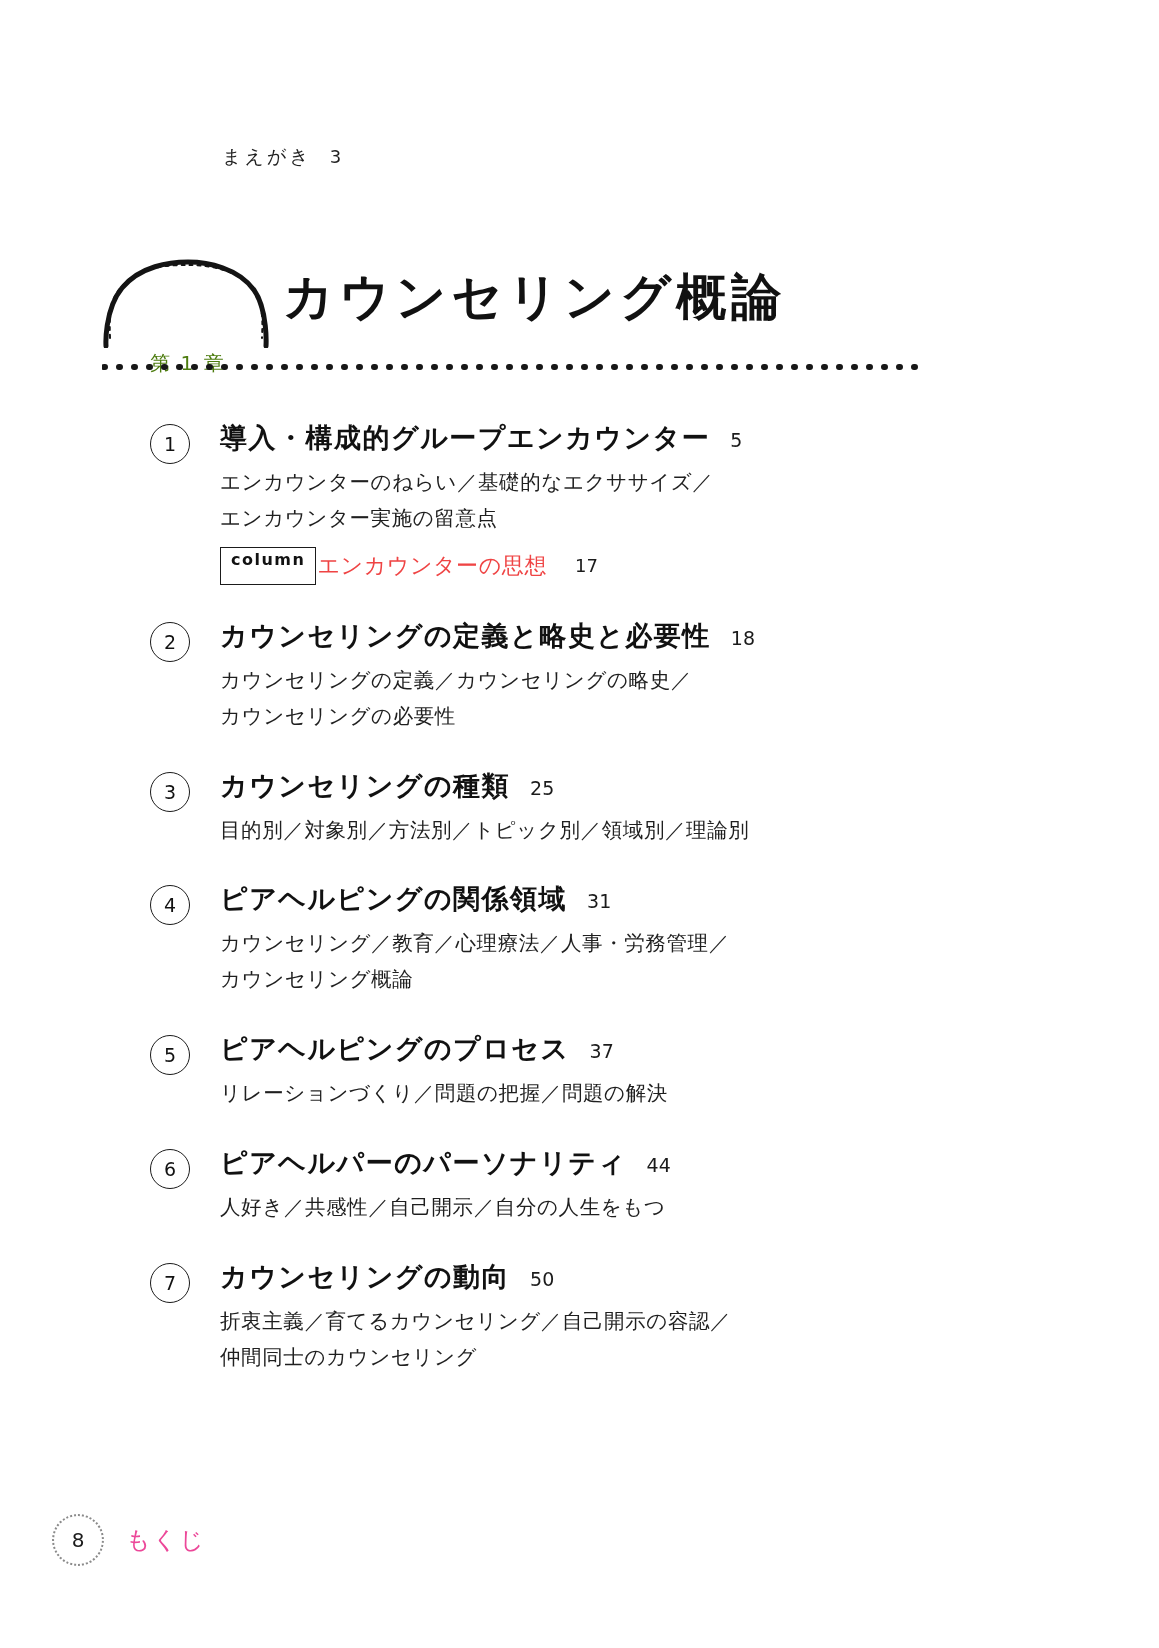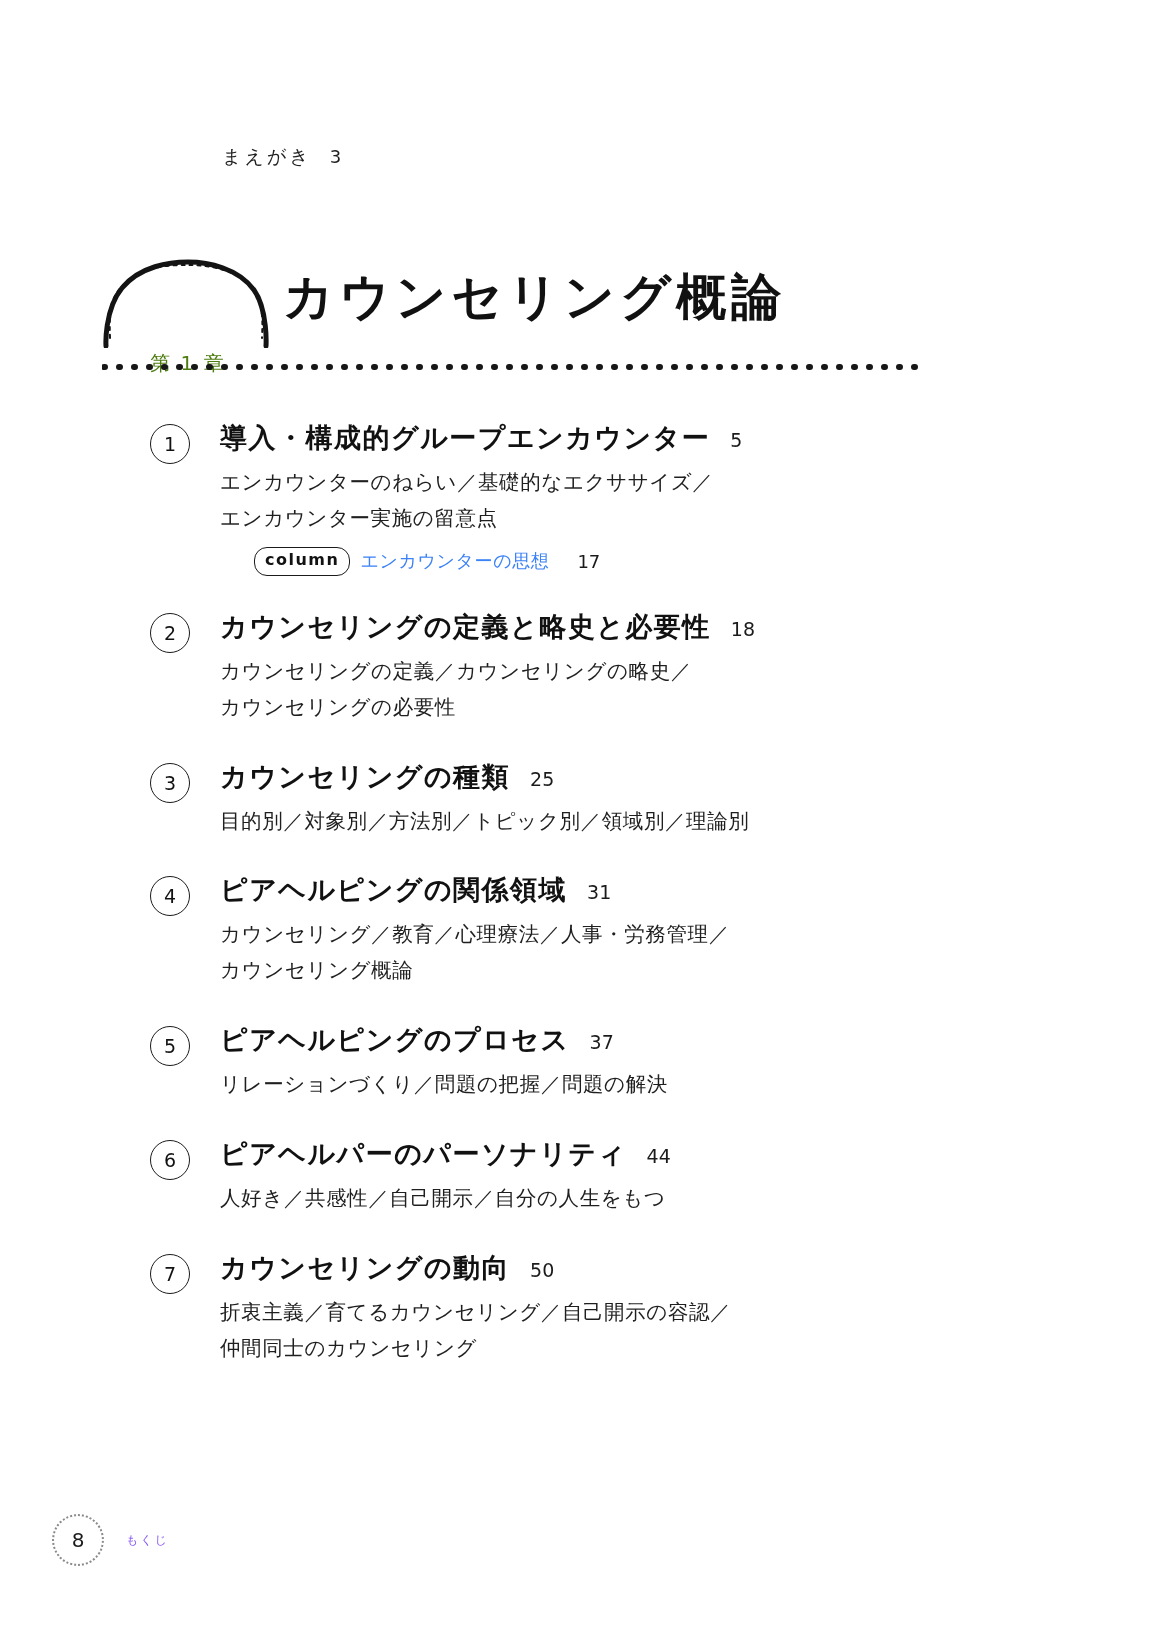--- a/index.html
+++ b/index.html
@@ -142,34 +142,33 @@
     margin-top: 10px;
     display: flex;
     align-items: center;
     white-space: nowrap;
   }
   .column-tag {
     display: inline-flex;
     align-items: center;
     justify-content: center;
     border: 1.6px solid #1b1b1b;
-    border-radius: 13px;
-    padding: 2px 10px 6px 10px;
+    border-radius: 0;
+    padding: 2px 10px 15px 10px;
     font-size: 16px;
     font-weight: 700;
     letter-spacing: 1.5px;
     font-family: "DejaVu Sans", sans-serif;
     color: #121212;
-    margin-left: 34px;
   }
   .column-text {
-    font-size: 18px;
+    font-size: 22px;
     letter-spacing: 0.6px;
-    margin-left: 10px;
-    color: #3b82f6;
+    margin-left: 1px;
+    color: #ef4444;
   }
   .column-page {
     font-size: 18px;
     margin-left: 28px;
     font-family: "DejaVu Sans", sans-serif;
     color: #1b1b1b;
   }
 
   
   .footer {
@@ -187,23 +186,23 @@
     box-sizing: border-box;
     display: flex;
     align-items: center;
     justify-content: center;
     font-size: 20px;
     font-family: "DejaVu Sans", sans-serif;
     color: #1b1b1b;
   }
   .footer-label {
     margin-left: 22px;
-    font-size: 12px;
+    font-size: 24px;
     letter-spacing: 2px;
-    color: #8b5cf6;
+    color: #ec4899;
     text-align: right;
   }
 </style>
 </head>
 <body>
 
 <div class="page">
 
   <div class="preface">
     <span>まえがき</span><span class="pnum">3</span>

